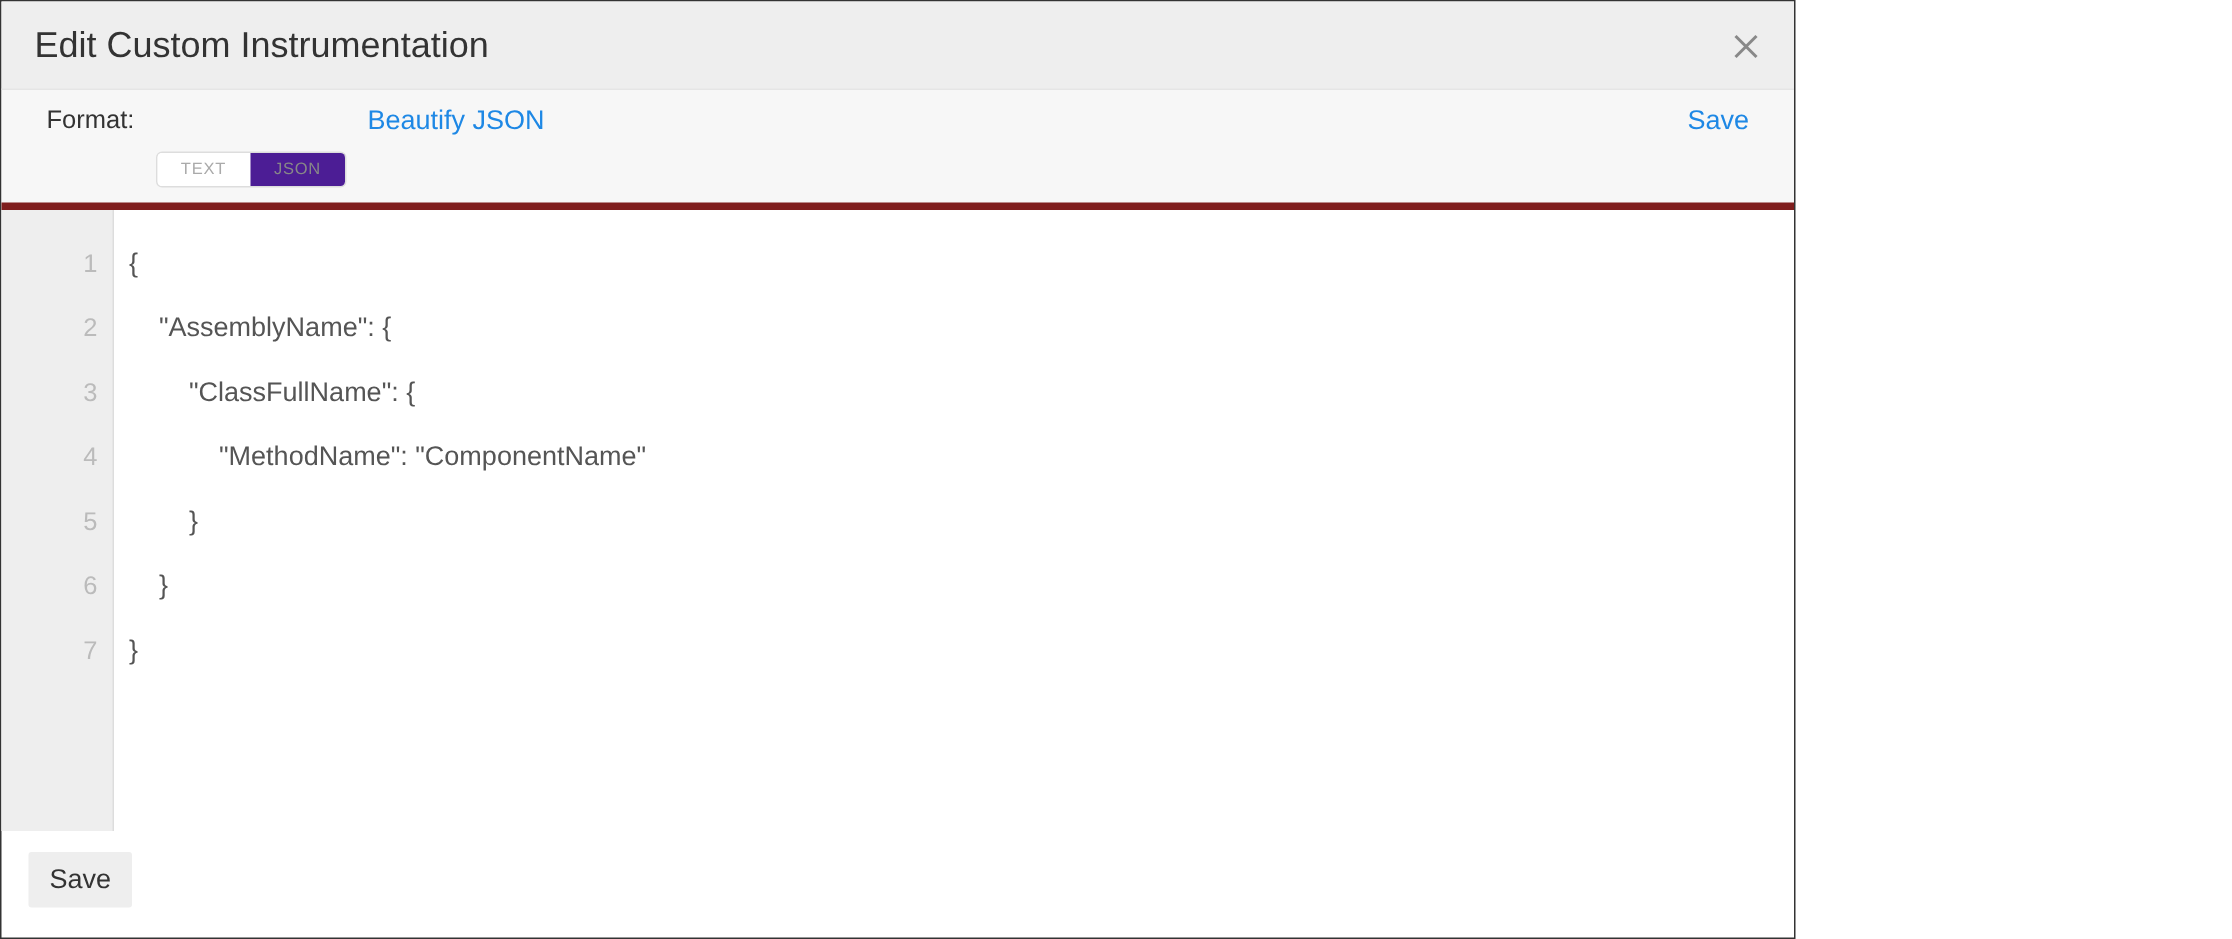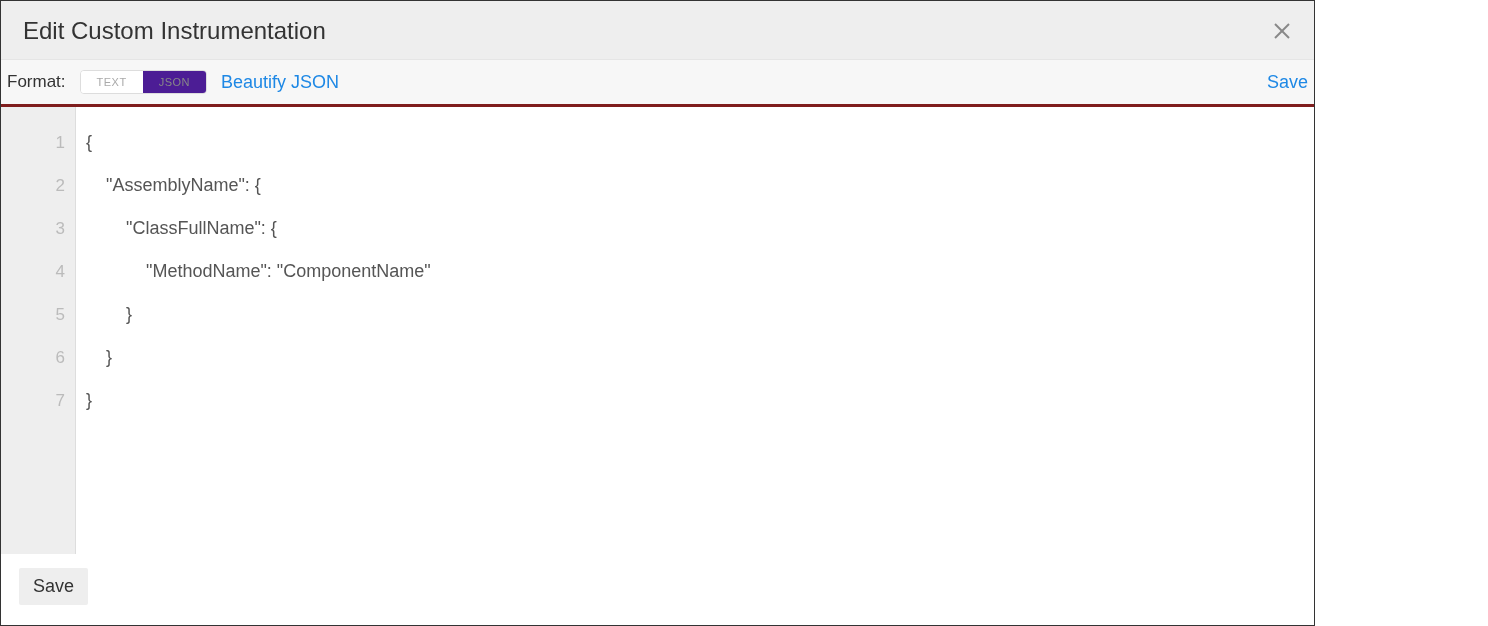--- a/index.html
+++ b/index.html
@@ -2,21 +2,21 @@
 <html><head>
   <meta charset="utf-8">
   <style>
     * { box-sizing: border-box; margin: 0; padding: 0; }
     body {
       font-family: "Segoe UI", "Helvetica Neue", Arial, sans-serif;
       background: #fff;
       padding: 0;
     }
     .dialog {
-      width: 1315px;
+      width: 1197px;
       height: 626px;
       border: 1px solid #333;
       display: flex;
       flex-direction: column;
       background: #fff;
     }
     .dialog-header {
       background: #eeeeee;
       padding: 16px 22px 14px 22px;
       display: flex;
@@ -32,35 +32,36 @@
     .close-btn {
       cursor: pointer;
       color: #888;
       display: flex;
       align-items: center;
       justify-content: center;
     }
     .close-btn svg { width: 20px; height: 20px; stroke: #888; stroke-width: 2; }
     .toolbar {
       background: #f7f7f7;
-      border-bottom: 3px solid #7f1d1d;
-      padding: 10px 6px;
+      border-bottom: 5px solid #7f1d1d;
+      padding: 10px 30px;
       display: flex;
-      align-items: center;
+      align-items: flex-start;
       gap: 14px;
       font-size: 16px;
       color: #333;
     }
     .toolbar-label { font-size: 17px; }
     .toggle-group {
       display: inline-flex;
       border: 1px solid #ddd;
       border-radius: 4px;
       overflow: hidden;
       background: #fff;
+      margin-top: 31px;
     }
     .toggle-item {
       font-size: 11px;
       letter-spacing: 0.5px;
       padding: 5px 16px;
       color: #aaa;
       background: #fff;
       cursor: pointer;
       border: none;
     }

